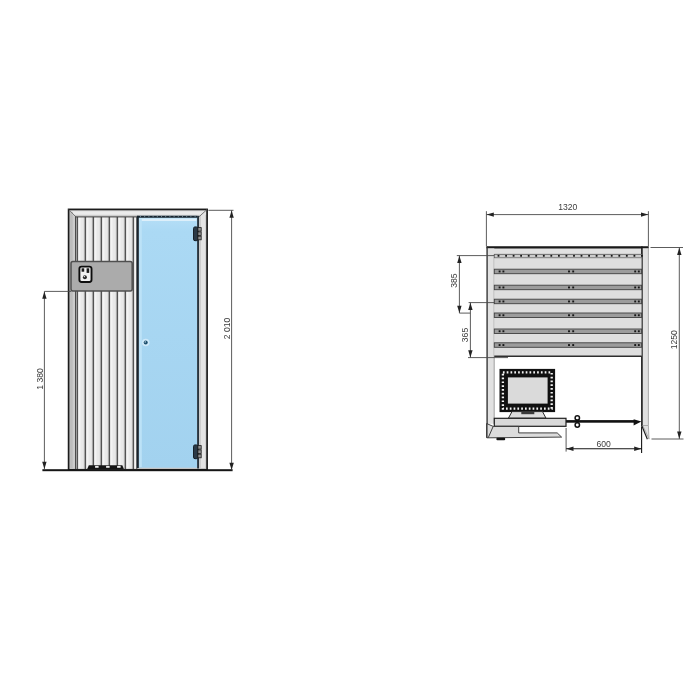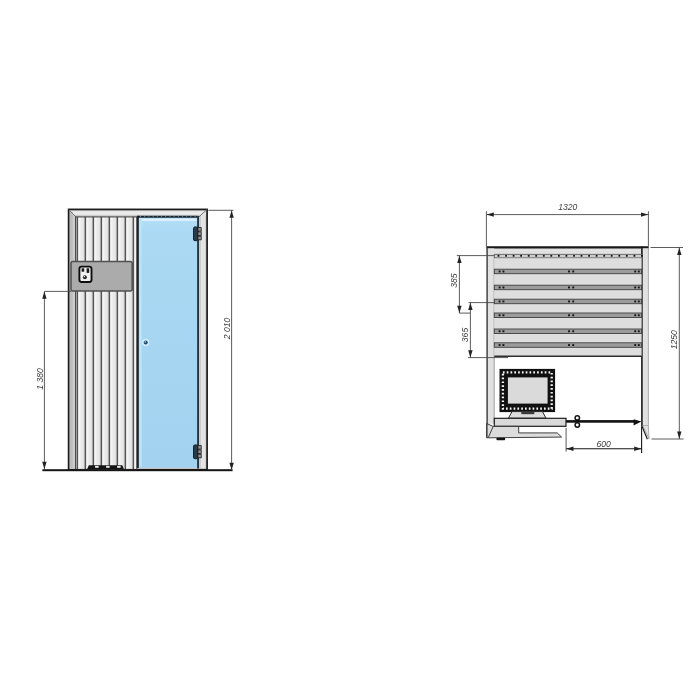--- a/index.html
+++ b/index.html
@@ -1,16 +1,16 @@
 <!DOCTYPE html>
 <html><head>
 <meta charset="utf-8">
 <style>
   html,body{margin:0;padding:0;background:#ffffff;}
-  .page{width:700px;height:700px;position:relative;background:#ffffff;overflow:hidden;font-style:italic;}
+  .page{width:700px;height:700px;position:relative;background:#ffffff;overflow:hidden;}
   svg{display:block;}
   text{font-family:"Liberation Sans", sans-serif;fill:#3c3c3c;}
 </style>
 </head>
 <body>
 <div class="page">
 <svg width="700" height="700" viewBox="0 0 700 700">
 <defs>
 
   <pattern id="boards" x="70.1" y="0" width="8" height="10" patternUnits="userSpaceOnUse">

